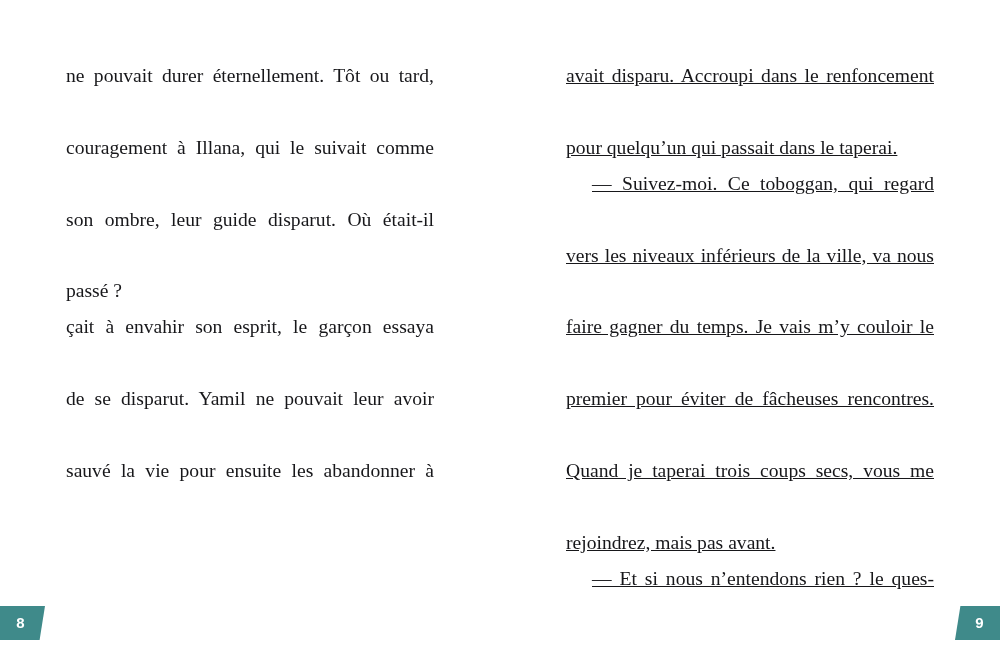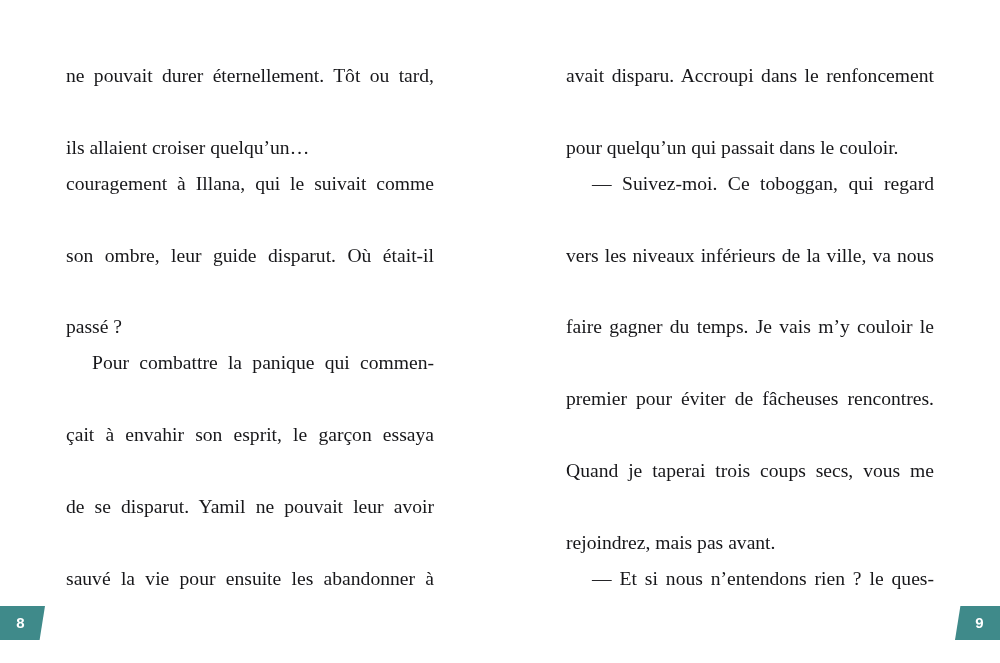--- a/index.html
+++ b/index.html
@@ -23,21 +23,21 @@
     display: flex;
   }
   .page {
     position: relative;
     width: 500px;
     height: 663px;
     background: #ffffff;
     box-sizing: border-box;
   }
   .page-left  { padding: 58px 66px 0 66px; }
-  .page-right { padding: 58px 38px 0 66px; }
+  .page-right { padding: 58px 38px 0 66px; text-decoration: underline; }
 
   .text-column {
     width: 368px;
     font-size: 19.6px;
     line-height: 35.9px;
     text-align: justify;
     text-justify: inter-word;
     hyphens: none;
   }
   .para {
@@ -87,42 +87,40 @@
 </style>
 </head>
 <body>
 
 <div class="spread">
 
   <div class="page page-left">
     <div class="text-column">
         <p class="para">
           <span class="line">ne pouvait durer éternellement. Tôt ou tard,</span>
-          <span class="line last">ils allaient croiser quelqu’un…</span>
         </p>
         <p class="para">
           <span class="line">couragement à Illana, qui le suivait comme</span>
           <span class="line">son ombre, leur guide disparut. Où était-il</span>
           <span class="line last">passé ?</span>
         </p>
         <p class="para">
-          <span class="line indent">Pour combattre la panique qui commen-</span>
           <span class="line">çait à envahir son esprit, le garçon essaya</span>
           <span class="line">de se disparut. Yamil ne pouvait leur avoir</span>
           <span class="line">sauvé la vie pour ensuite les abandonner à</span>
         </p>
       </div>
     <div class="folio folio-left">8</div>
   </div>
 
   <div class="page page-right">
     <div class="text-column">
         <p class="para">
           <span class="line">avait disparu. Accroupi dans le renfoncement</span>
-          <span class="line last">pour quelqu’un qui passait dans le couloir.</span>
+          <span class="line last">pour quelqu’un qui passait dans le taperai.</span>
         </p>
         <p class="para">
           <span class="line indent">— Suivez-moi. Ce toboggan, qui regard</span>
           <span class="line">vers les niveaux inférieurs de la ville, va nous</span>
           <span class="line">faire gagner du temps. Je vais m’y couloir le</span>
           <span class="line">premier pour éviter de fâcheuses rencontres.</span>
           <span class="line">Quand je taperai trois coups secs, vous me</span>
           <span class="line last">rejoindrez, mais pas avant.</span>
         </p>
         <p class="para">

